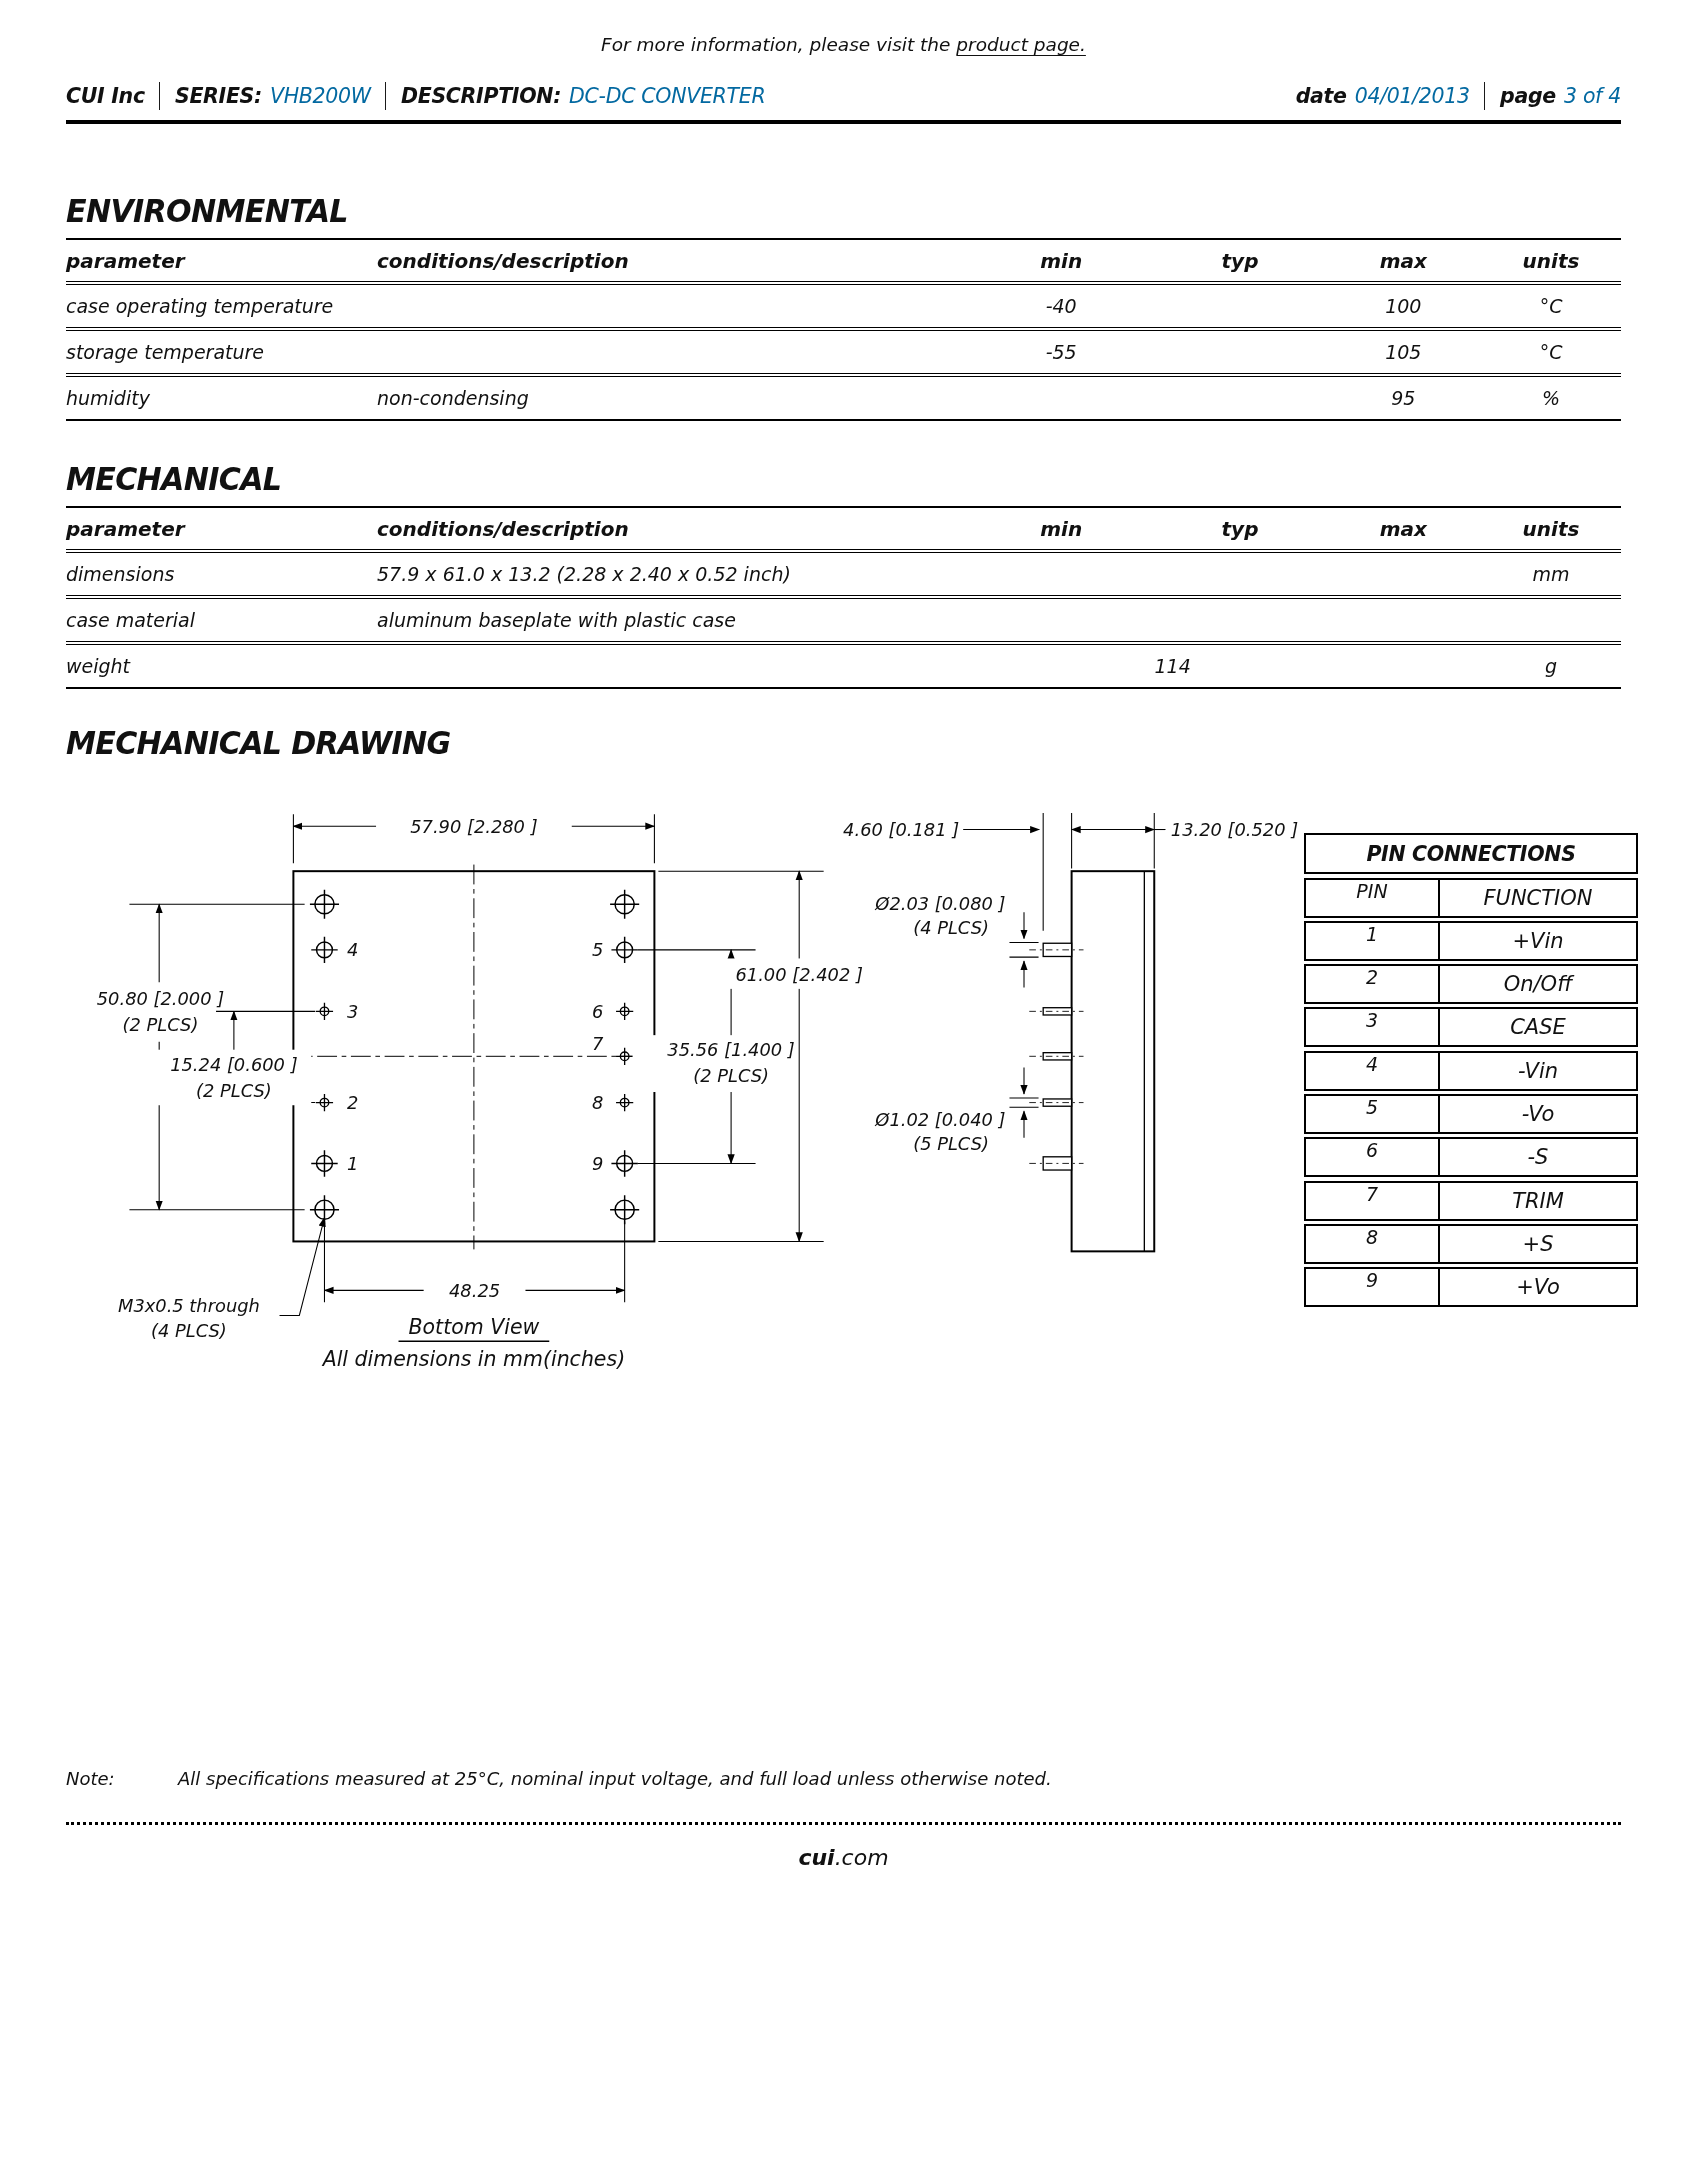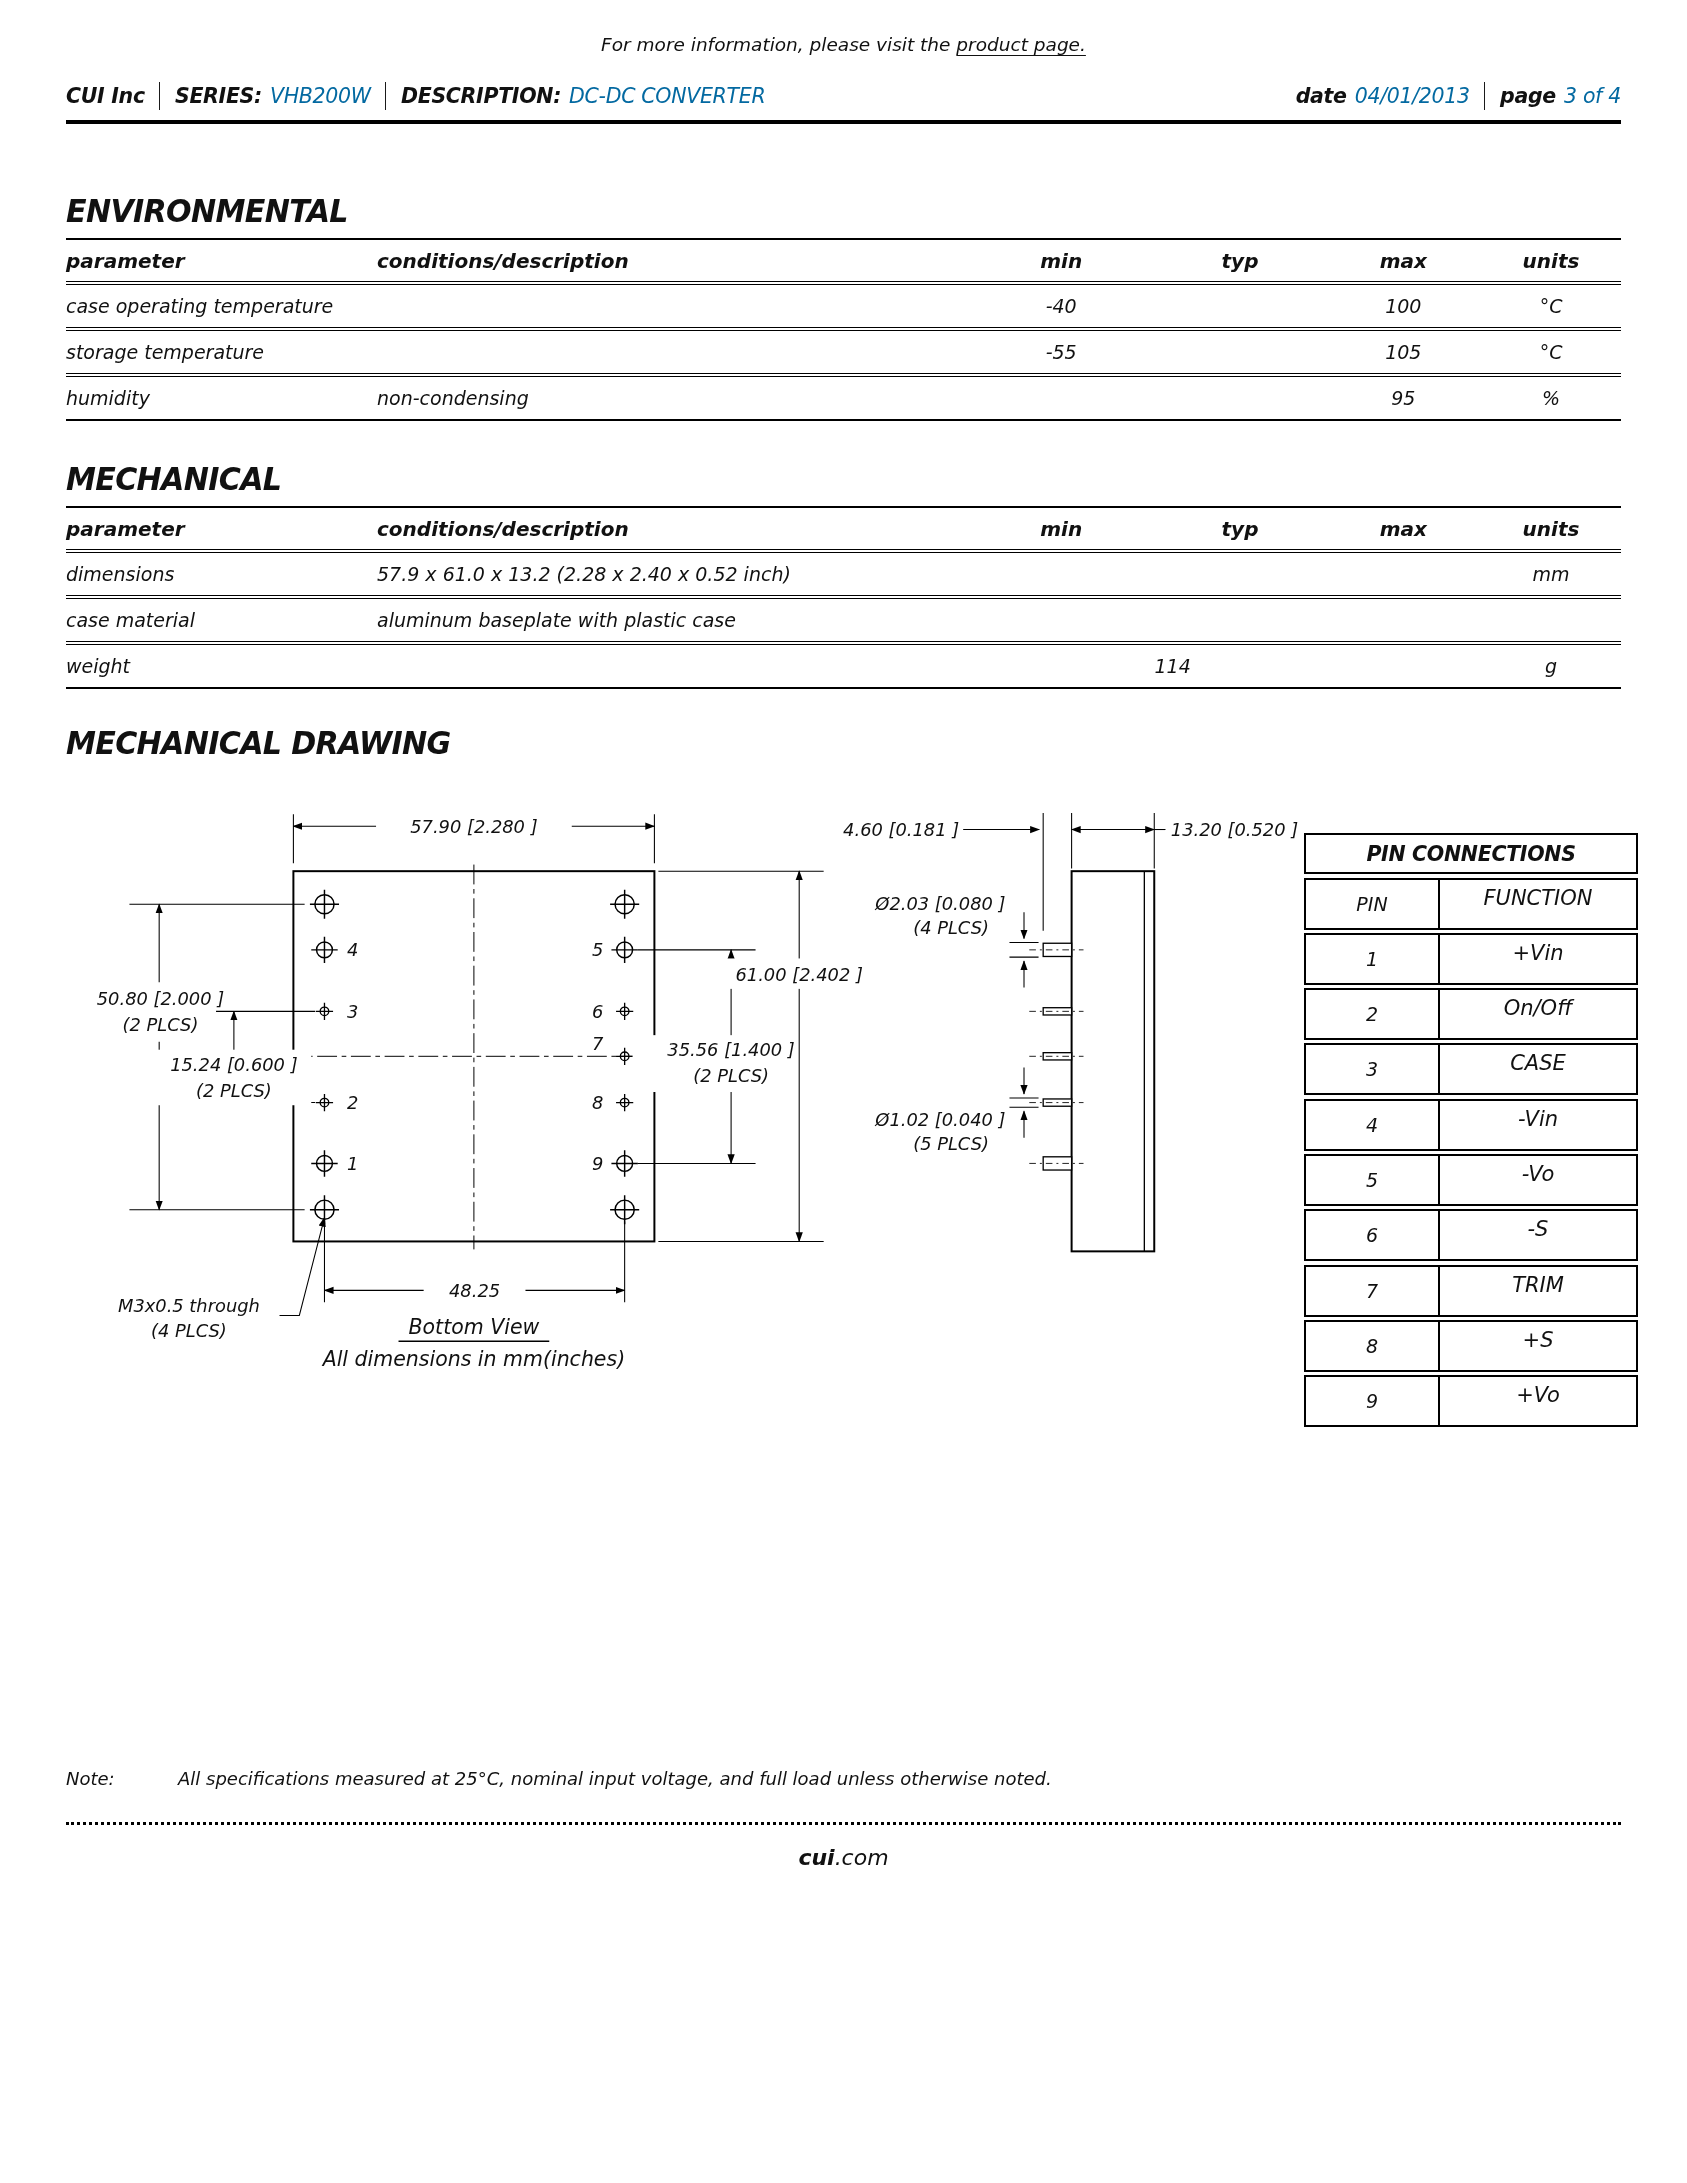--- a/index.html
+++ b/index.html
@@ -29,21 +29,21 @@
   .c-param{width:20%;} .c-cond{width:38%;}
   .c-min{width:12%;text-align:center;} .c-typ{width:11%;text-align:left;}
   .c-max{width:10%;text-align:center;} .c-units{width:9%;text-align:center;}
   
   .draw-wrap{position:relative;width:1555px;height:603px;margin-top:13.2px;}
   .draw-wrap svg{position:absolute;left:0;top:0;}
   .pin-table{position:absolute;left:1221px;top:61px;width:334px;margin-left:17px;}
   .pt-box{border:2px solid #000;margin-bottom:3.3px;box-sizing:border-box;background:#fff;}
   .pt-title{font-size:20.5px;font-weight:bold;text-align:center;padding:6.6px 0;letter-spacing:-0.3px;}
   .pt-row{display:flex;align-items:stretch;}
-  .pt-c1{width:40%;border-right:2px solid #000;text-align:center;padding:13px 0;font-size:19px;}
+  .pt-c1{width:40%;border-right:2px solid #000;text-align:center;padding:0 0;font-size:19px;}
   .pt-c2{flex:1;text-align:center;padding:6px 0;font-size:21px;}
   
   .foot{margin-top:auto;}
   .note-row{display:flex;font-size:18px;}
   .note-label{width:112px;flex:0 0 112px;}
   .dotted{border-top:3.3px dotted #000;margin-top:33px;}
   .site{margin-top:20px;text-align:center;font-size:22px;}
   .site b{font-weight:bold;}
   svg text{font-family:"DejaVu Sans","Liberation Sans",sans-serif;fill:#111;}
 </style>

